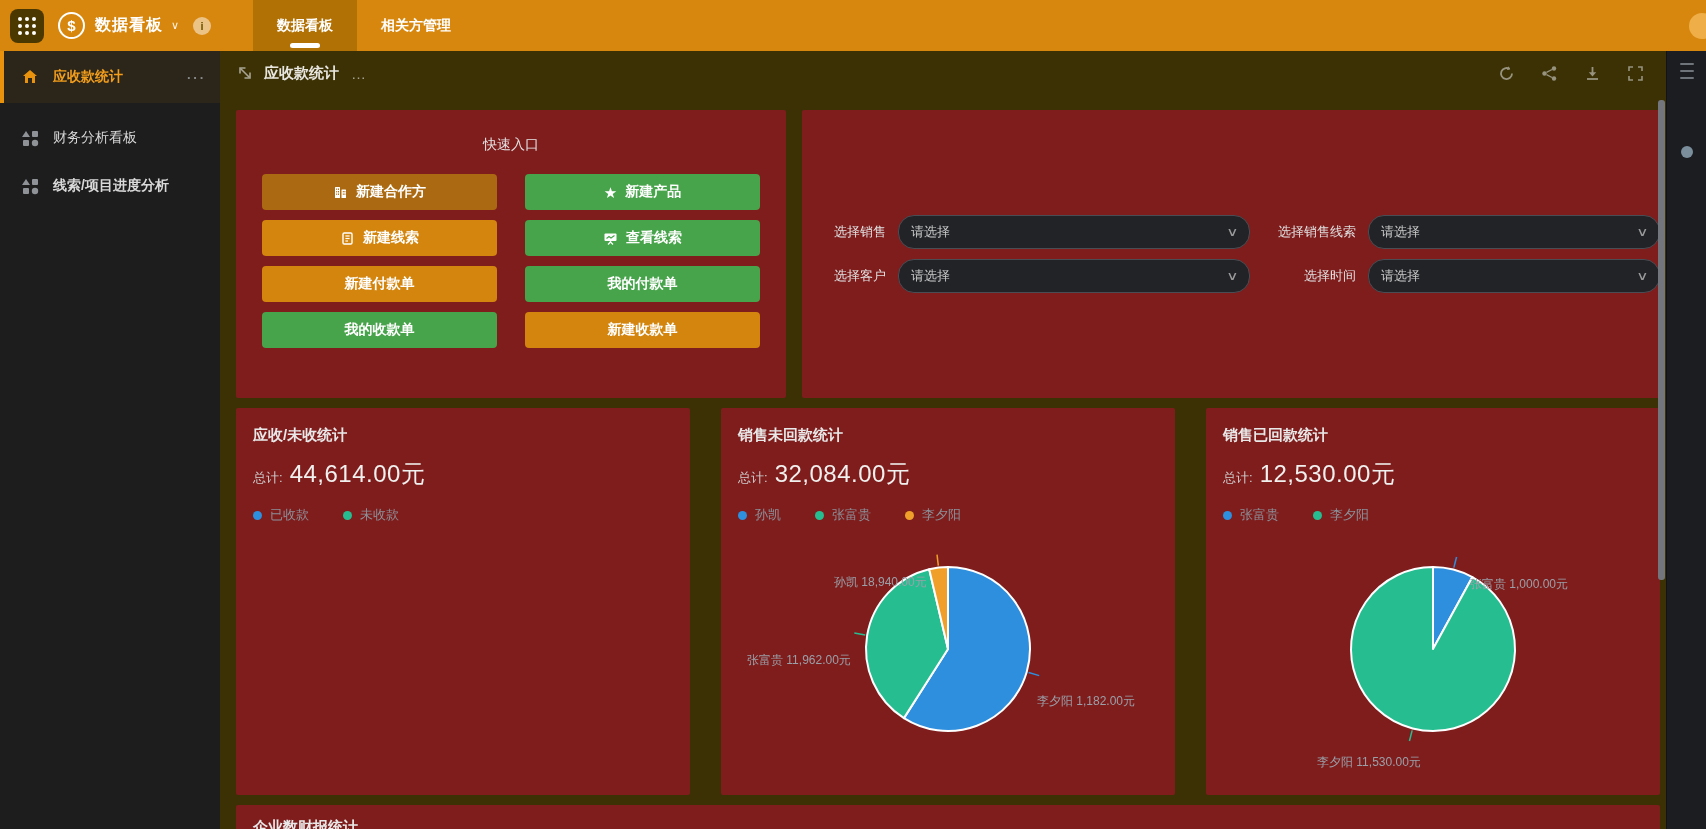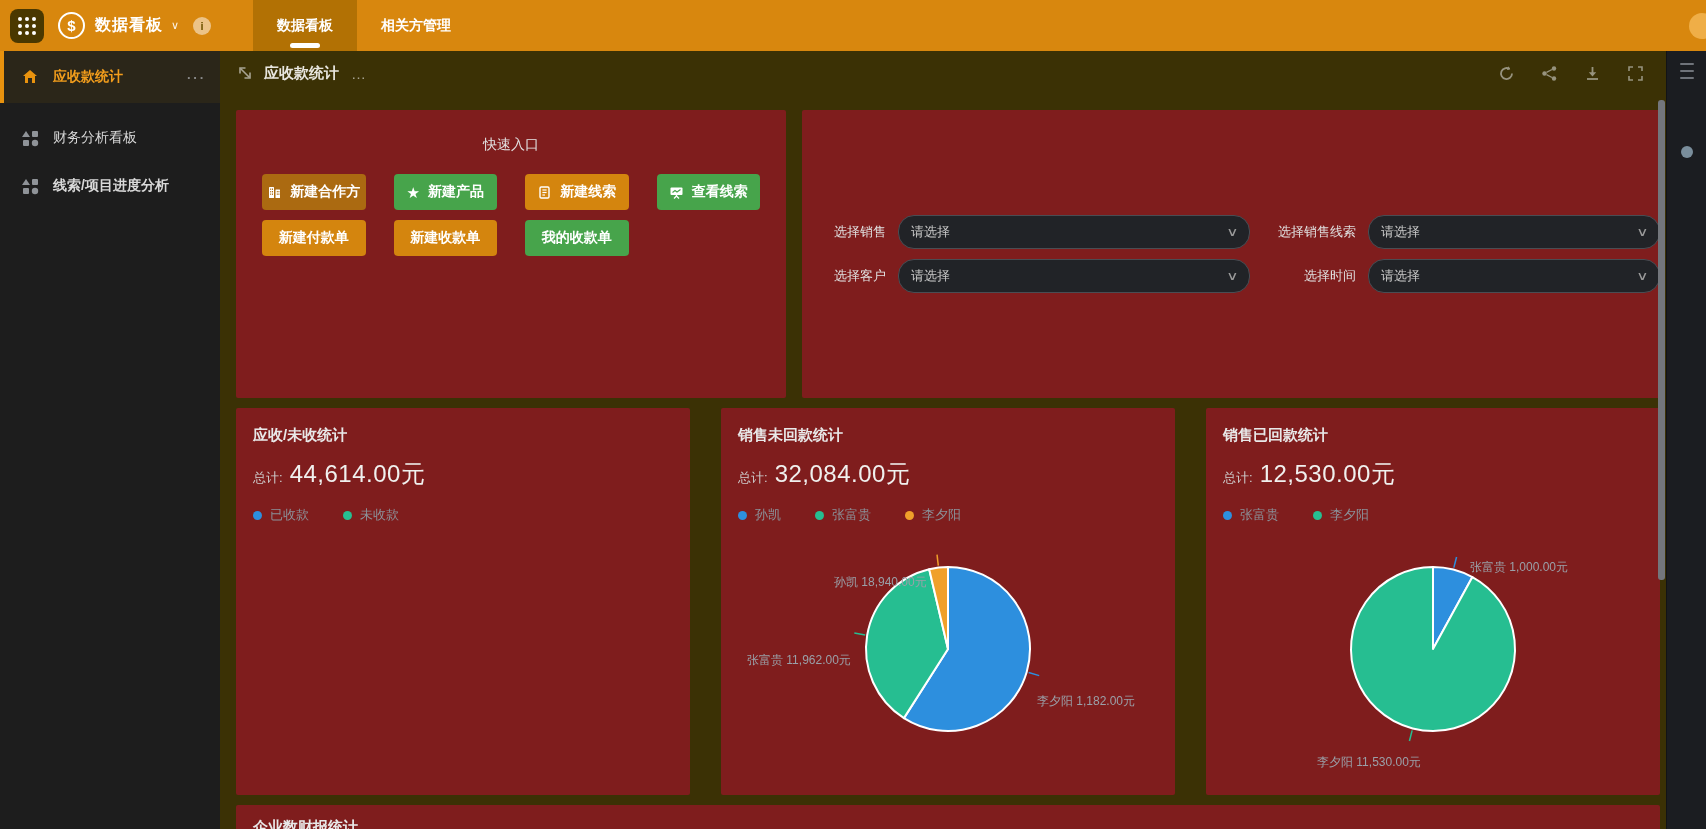--- a/index.html
+++ b/index.html
@@ -39,21 +39,21 @@
   .ch-title { font-size:15px; font-weight:bold; color:#e8e6df; }
   .ch-more { color:#a8a492; margin-left:12px; font-size:15px; letter-spacing:1px; }
   .ch-actions { margin-left:auto; display:flex; gap:26px; align-items:center; }
   .ch-actions svg { display:block; cursor:pointer; }
 
   .content-body { flex:1; padding:15px 6px 0 16px; overflow:hidden; }
   .row1 { display:flex; gap:16px; height:288px; }
   .card { background:#7f1d1d; border-radius:2px; }
   .quick-card { width:550px; flex:none; padding:26px 26px 0; display:flex; flex-direction:column; }
   .qc-title { text-align:center; font-size:14px; color:#e3e3e3; margin-bottom:20px; }
-  .qc-grid { display:grid; grid-template-columns:1fr 1fr 1fr 1fr; column-gap:28px; row-gap:10px; }
+  .qc-grid { display:grid; grid-template-columns:1fr 1fr; column-gap:28px; row-gap:10px; }
   .qbtn { height:36px; border:none; border-radius:4px; color:#fff; font-size:14px; font-weight:bold; font-family:inherit; display:flex; align-items:center; justify-content:center; gap:8px; cursor:pointer; }
   .qbtn.orange { background:#d4850e; }
   .qbtn.orange-dark { background:#ab6a11; }
   .qbtn.green { background:#47a44b; }
   .qbtn .bicon { display:flex; align-items:center; }
   .qbtn .star { font-size:15px; line-height:1; }
 
   .filter-card { flex:1; display:flex; align-items:center; }
   .filter-grid { display:grid; grid-template-columns:auto minmax(0,352px) auto minmax(0,292px); column-gap:12px; row-gap:10px; align-items:center; padding-left:16px; width:100%; }
   .f-label { font-size:13px; color:#e0e0e0; text-align:right; white-space:nowrap; }
@@ -243,25 +243,28 @@
                       <line x1="7.5" y1="10" x2="7.5" y2="11.5" stroke="#fff" stroke-width="1.3"></line>
                       <line x1="5" y1="13.5" x2="7.5" y2="11" stroke="#fff" stroke-width="1.3"></line>
                       <line x1="10" y1="13.5" x2="7.5" y2="11" stroke="#fff" stroke-width="1.3"></line>
                     </svg>
                   </span>
                 <span>查看线索</span>
               </button>
               <button class="qbtn orange">
                 <span>新建付款单</span>
               </button>
+              <button class="qbtn green">
+                <span>我的付款单</span>
+              </button>
+              <button class="qbtn green">
+                <span>我的收款单</span>
+              </button>
               <button class="qbtn orange">
                 <span>新建收款单</span>
-              </button>
-              <button class="qbtn green">
-                <span>我的收款单</span>
               </button>
             </div>
           </div>
 
           <div class="card filter-card">
             <div class="filter-grid">
               <span class="f-label">选择销售</span>
               <div class="f-select">
                 <span>请选择</span>
                 <span class="sel-chevron">∨</span>
@@ -355,21 +358,21 @@
                   <em>李夕阳</em>
                 </span>
               </div>
             <div class="pie-area">
                 <svg width="220" height="220" class="pie-svg">
                   <path d="M 110 110 L 110 28 A 82 82 0 0 1 149.4172938176058 38.095362123875944 Z" fill="#2d8fde" stroke="#ffffff" stroke-width="2" stroke-linejoin="round"></path>
                   <line x1="130.84098845235397" y1="28.626458843621364" x2="133.5701655115908" y2="17.97039988266701" stroke="#2d8fde" stroke-width="1.5"></line>
                   <path d="M 110 110 L 149.4172938176058 38.095362123875944 A 82 82 0 1 1 109.99999999999999 28 Z" fill="#26be91" stroke="#ffffff" stroke-width="2" stroke-linejoin="round"></path>
                   <line x1="89.15901154764607" y1="191.37354115637865" x2="86.42983448840924" y2="202.029600117333" stroke="#26be91" stroke-width="1.5"></line>
                 </svg>
-                <div class="callout" style="left: 264px; top: 32px;">张富贵  1,000.00元</div>
+                <div class="callout" style="left: 264px; top: 49px;">张富贵  1,000.00元</div>
                 <div class="callout" style="left: 111px; top: 227px;">李夕阳  11,530.00元</div>
               </div>
           </div>
         </div>
 
         <div class="row3">
           <div class="card bottom-card">
             <div class="bc-title">企业数财报统计</div>
           </div>
         </div>

